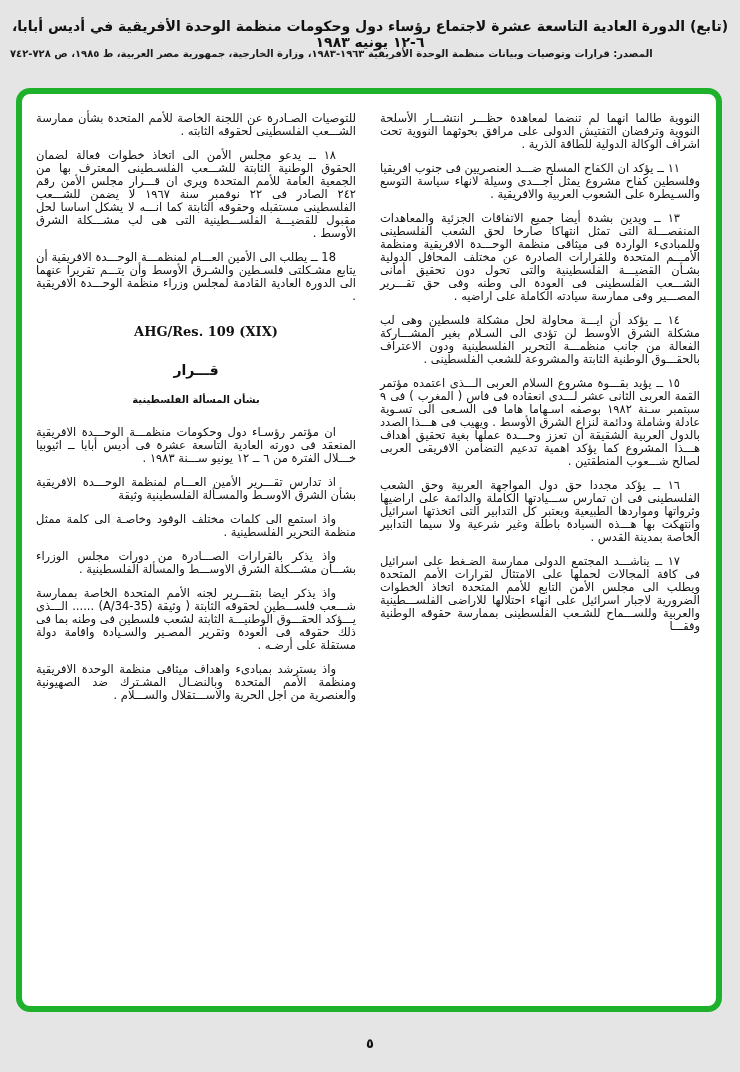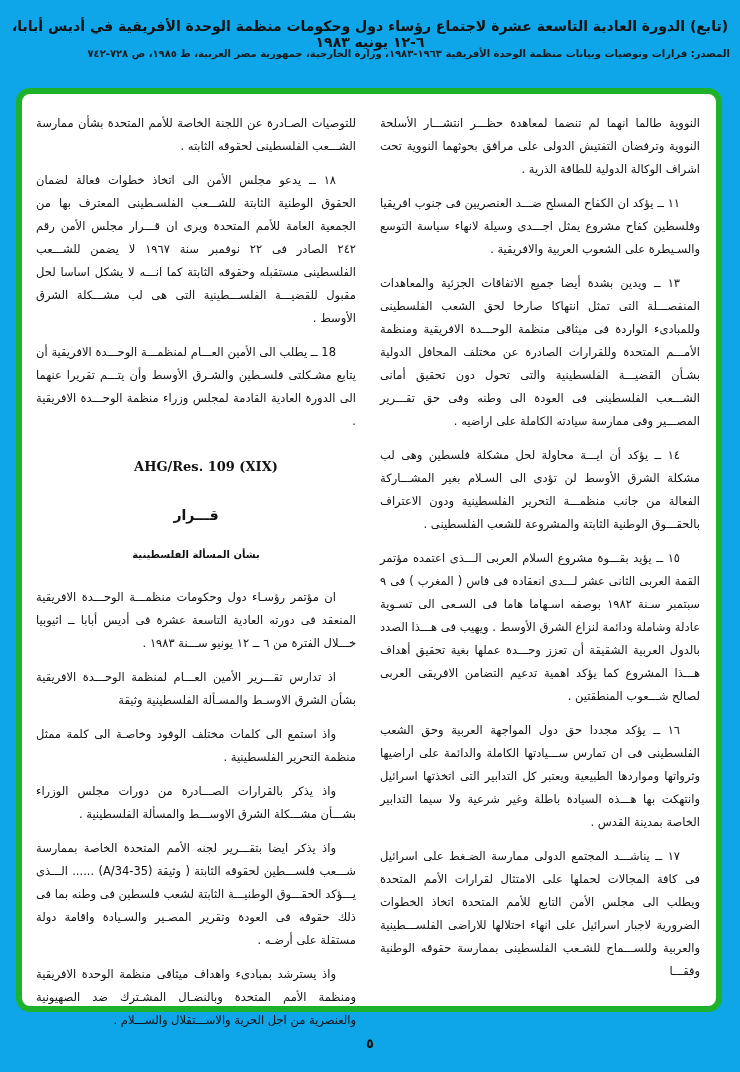--- a/index.html
+++ b/index.html
@@ -2,46 +2,46 @@
 <html lang="ar"><head>
 <meta charset="utf-8">
 <style>
   html, body { margin: 0; padding: 0; background: #ffffff; }
   body {
     width: 740px; height: 1072px;
     font-family: "DejaVu Sans", sans-serif;
     color: #111111;
     overflow: hidden;
   }
-  .page { position: relative; width: 740px; height: 1072px; background: #0ea5e9; }
+  .page { position: relative; width: 740px; height: 1072px; background: #e5e5e5; }
 
   .header-title {
     position: absolute; top: 18px; left: 10px; right: 10px;
     direction: rtl; text-align: center;
     font-weight: bold; font-size: 14px; letter-spacing: 0;
   }
   .header-source {
     position: absolute; top: 48px; left: 10px; right: 10px;
-    direction: rtl; text-align: right;
+    direction: rtl; text-align: left;
     font-weight: bold; font-size: 10px; color: #1a1a1a;
   }
 
   .green-box {
     position: absolute; top: 88px; left: 16px;
     width: 706px; height: 924px;
     border: 6px solid #1eb22c; border-radius: 14px;
     box-sizing: border-box;
     padding: 18px 16px 10px 14px;
     display: flex; direction: rtl; gap: 24px;
     background: #ffffff;
   }
   .col {
     flex: 1 1 0; min-width: 0;
     direction: rtl; text-align: justify;
-    font-size: 11.5px; line-height: 23px;
+    font-size: 11.5px; line-height: 13px;
   }
   .col p { margin: 0 0 11px 0; text-indent: 20px; }
   .col p.cont { text-indent: 0; }
 
   .doc-ref {
     direction: ltr; text-align: center;
     font-family: "DejaVu Serif", serif;
     font-weight: bold; font-size: 13px;
     margin: 22px 0 26px 0; padding-left: 20px;
   }

